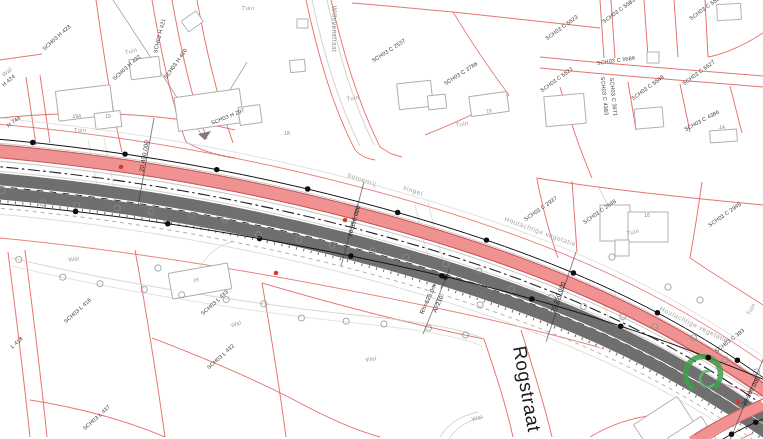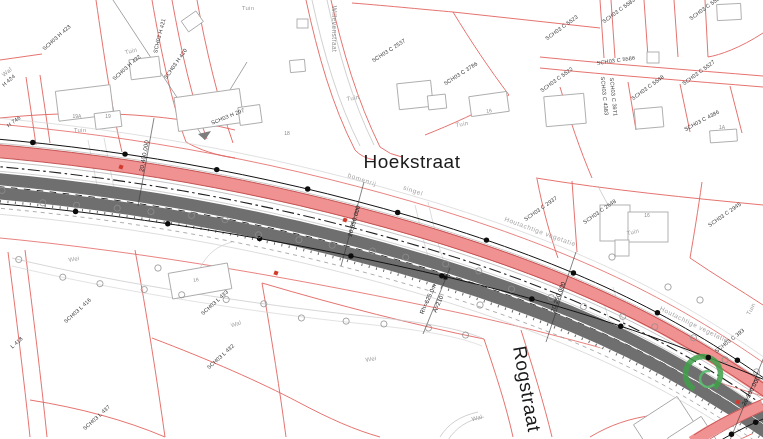--- a/index.html
+++ b/index.html
@@ -235,21 +235,20 @@
         <circle cx="263.77313232421875" cy="303.7943115234375" r="3.1" fill="none" stroke="#8f8f8f" stroke-width="0.8"></circle>
         <circle cx="301.421630859375" cy="317.94947509765626" r="3.1" fill="none" stroke="#8f8f8f" stroke-width="0.8"></circle>
         <circle cx="346.1404724121094" cy="321.1396057128906" r="3.1" fill="none" stroke="#8f8f8f" stroke-width="0.8"></circle>
         <circle cx="383.9013671875" cy="323.95671997070315" r="3.1" fill="none" stroke="#8f8f8f" stroke-width="0.8"></circle>
         <circle cx="428.50732421875" cy="328.0012512207031" r="3.1" fill="none" stroke="#8f8f8f" stroke-width="0.8"></circle>
         <circle cx="465.554931640625" cy="335.07489624023435" r="3.1" fill="none" stroke="#8f8f8f" stroke-width="0.8"></circle>
       </g>
 </svg>
 
 <div id="labels">
-      <span class="lbl street-major" style="left: 412px; top: 161px; transform: translate(-50%, -50%) rotate(0deg);">Hoekstraat</span>
       <span class="lbl street-major" style="left: 527px; top: 389px; transform: translate(-50%, -50%) rotate(80deg);">Rogstraat</span>
       <span class="lbl street-minor" style="left: 334px; top: 29px; transform: translate(-50%, -50%) rotate(90deg);">Willevenstraat</span>
       <span class="lbl chain" style="left: 144px; top: 156px; transform: translate(-50%, -50%) rotate(-80deg);">20.400.000</span>
       <span class="lbl chain" style="left: 354px; top: 221px; transform: translate(-50%, -50%) rotate(-74deg);">20.350.000</span>
       <span class="lbl chain" style="left: 558px; top: 297px; transform: translate(-50%, -50%) rotate(-69deg);">20.250.000</span>
       <span class="lbl chain" style="left: 751px; top: 391px; transform: translate(-50%, -50%) rotate(-62deg);">20.200.000</span>
       <span class="lbl anno" style="left: 428px; top: 299px; transform: translate(-50%, -50%) rotate(-66deg);">Rh=625.0m</span>
       <span class="lbl anno" style="left: 438px; top: 304px; transform: translate(-50%, -50%) rotate(-66deg);">A=210</span>
       <span class="lbl veg" style="left: 362px; top: 180px; transform: translate(-50%, -50%) rotate(18deg);">bomenrij</span>
       <span class="lbl veg" style="left: 413px; top: 191px; transform: translate(-50%, -50%) rotate(19deg);">singel</span>

